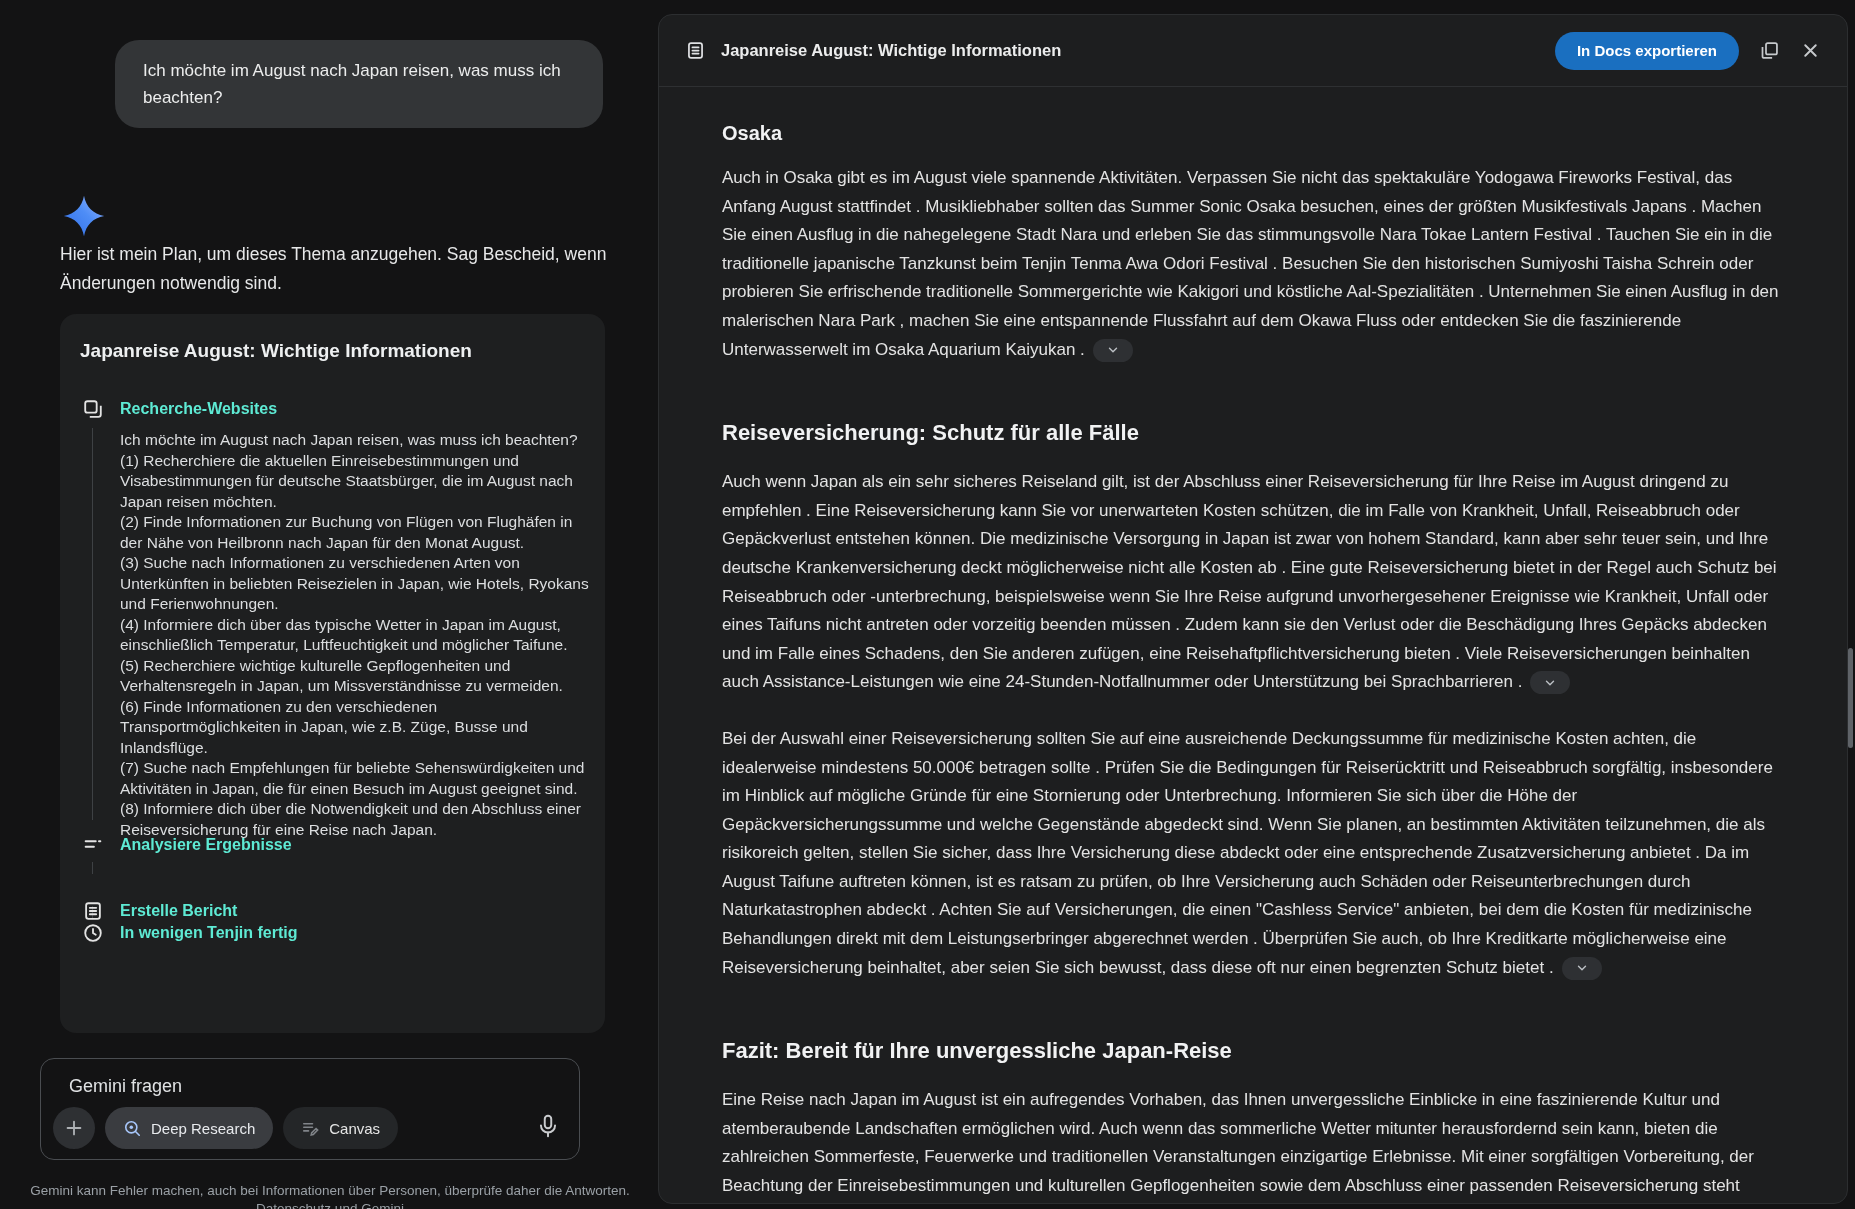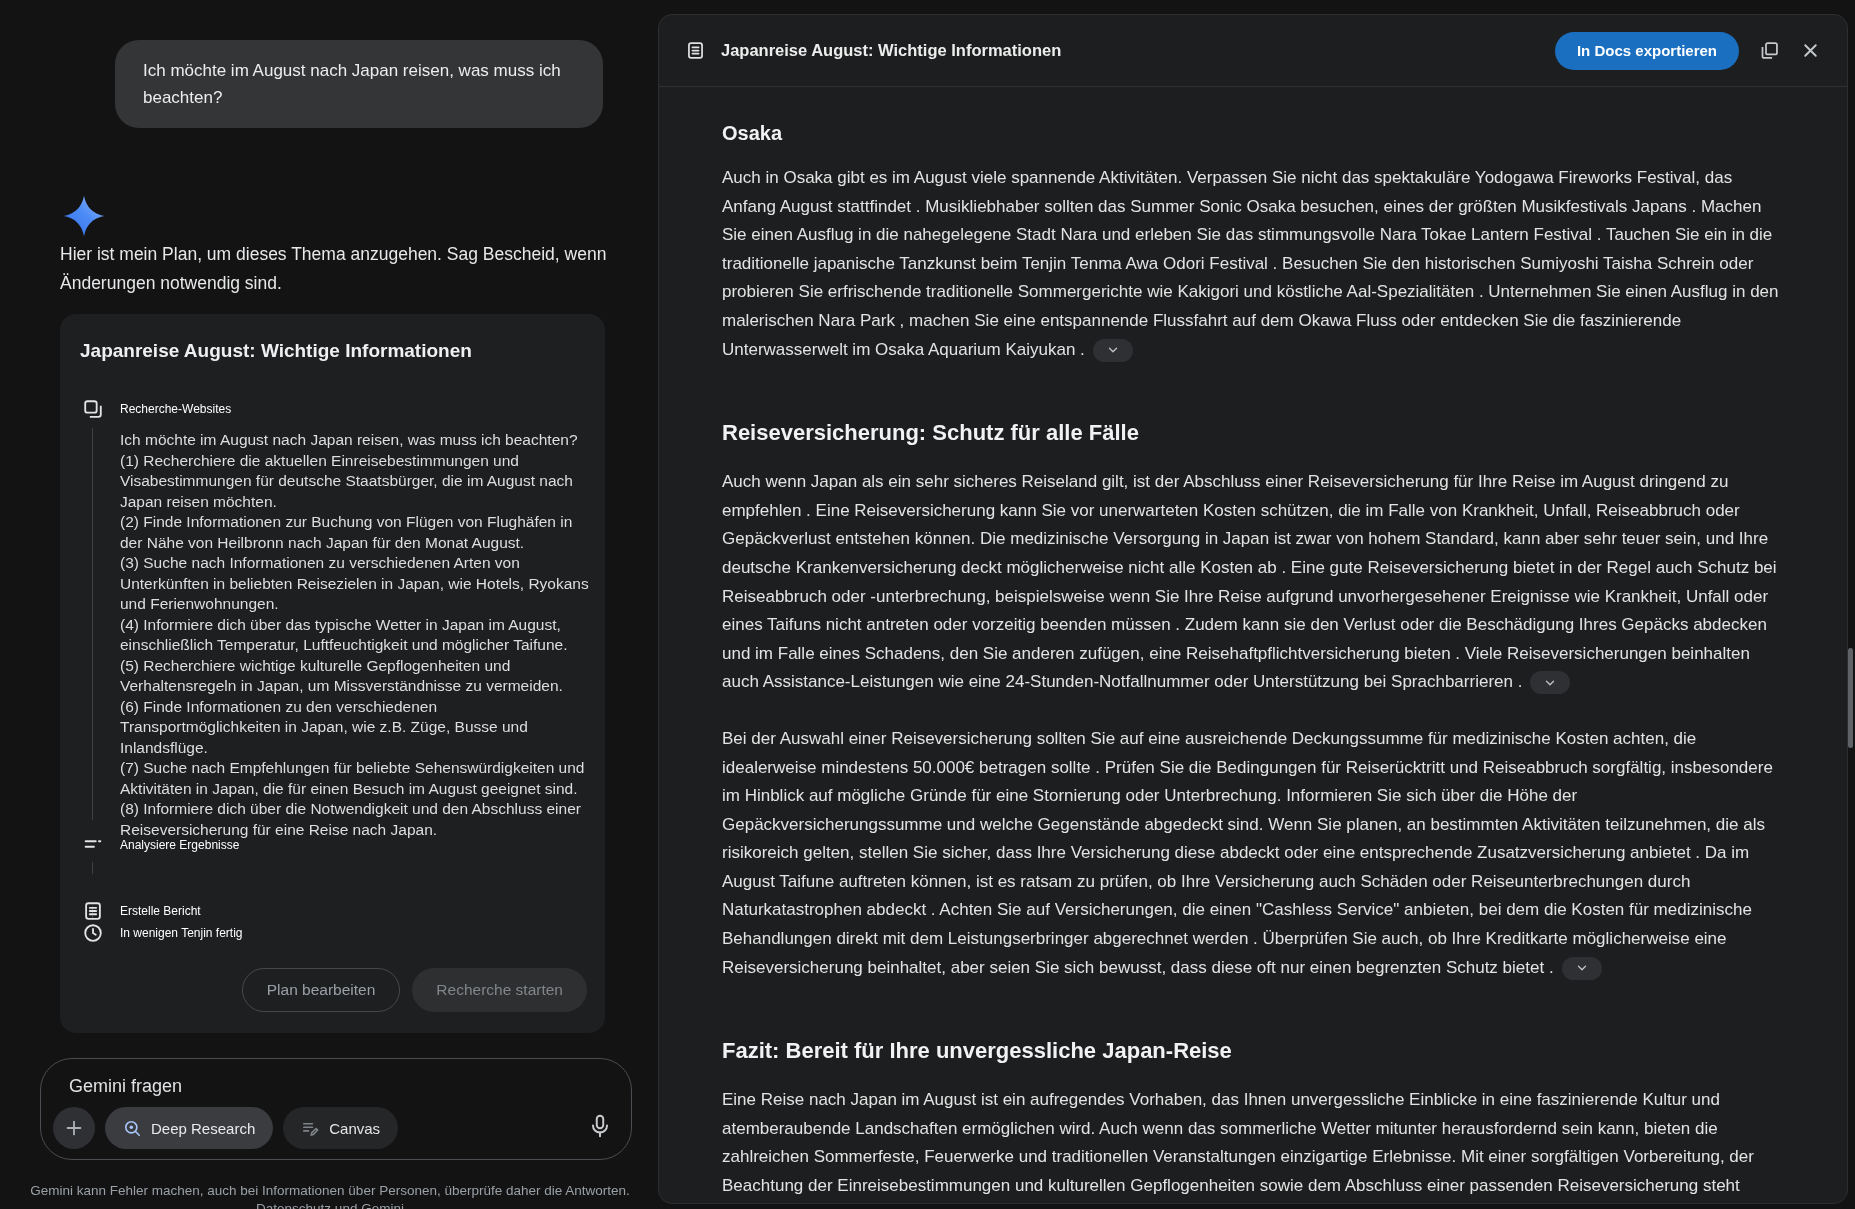--- a/index.html
+++ b/index.html
@@ -18,43 +18,43 @@
 
   .intro { position:absolute; left:60px; top:240px; width:575px;
     font-size:17.5px; line-height:29px; color:#e7e8e9; }
 
   .plan-card { position:absolute; left:60px; top:314px; width:545px; height:719px;
     background:#1e1f20; border-radius:16px; }
   .plan-title { position:absolute; left:20px; top:26px; font-size:19px; font-weight:700; color:#eef0f1; }
 
   .step-icon { width:22px; height:22px; color:#e3e3e3; flex:0 0 auto; }
   .step-row { position:absolute; left:22px; display:flex; align-items:center; gap:16px; }
-  .step-label { font-size:12px; font-weight:400; color:#ffffff; }
+  .step-label { font-size:16px; font-weight:700; color:#5eead4; }
   .row-recherche { top:84px; }
   .row-analysiere { top:520px; }
   .row-erstelle { top:586px; }
   .row-clock { top:608px; }
 
   .steps-text { position:absolute; left:60px; top:116px; width:472px;
     font-size:15.5px; line-height:20.5px; color:#dcdee0; white-space:pre-line; }
 
   .connector { position:absolute; left:32px; width:0; border-left:1.5px solid #3e4144; }
   .conn-main { top:114px; height:392px; }
   .conn-a { top:548px; height:12px; }
   .conn-b { top:592px; height:12px; }
 
   .plan-buttons { position:absolute; right:18px; top:654px; display:flex; gap:12px; }
   .btn { height:44px; border-radius:22px; padding:0 24px; font-size:15.5px;
     display:flex; align-items:center; font-family:inherit; cursor:pointer; }
   .btn-outline { background:transparent; border:1px solid #45484c; color:#9aa0a6; }
   .btn-filled-disabled { background:#2d2f31; border:none; color:#82868a; }
 
   
-  .ask-box { position:absolute; left:40px; top:1058px; width:592px; height:102px;
-    border:1px solid #4a4d51; border-radius:32px; background:transparent; }
+  .ask-box { position:absolute; left:40px; top:1058px; width:540px; height:102px;
+    border:1px solid #4a4d51; border-radius:14px; background:transparent; }
   .ask-placeholder { position:absolute; left:28px; top:17px; font-size:18px; color:#e0e2e4; }
   .ask-controls { position:absolute; left:12px; bottom:10px; display:flex; align-items:center; gap:10px; }
   .circle-btn { width:42px; height:42px; border-radius:50%; background:#2e3033;
     display:flex; align-items:center; justify-content:center; color:#aeb1b5; }
   .chip { height:42px; border-radius:21px; display:flex; align-items:center; gap:9px;
     padding:0 18px; font-size:15px; }
   .chip-active { background:#3a3c40; color:#e8eaed; }
   .chip-active .chip-ic { color:#a8c7fa; }
   .chip-muted { background:#242628; color:#e5e5e5; }
   .chip-muted .chip-ic { color:#808489; }
@@ -158,24 +158,20 @@
       </div>
 
       <div class="step-row row-clock">
         <svg class="step-icon" viewBox="0 0 24 24" fill="none" stroke="currentColor" stroke-width="2" stroke-linecap="round">
           <circle cx="12" cy="12" r="8.5"></circle>
           <path d="M12 7.5 V12 L15 14"></path>
         </svg>
         <span class="step-label">In wenigen Tenjin fertig</span>
       </div>
 
-      <div class="plan-buttons">
-        <button class="btn btn-outline">Plan bearbeiten</button>
-        <button class="btn btn-filled-disabled">Recherche starten</button>
-      </div>
     </div>
 
     <div class="ask-box">
       <div class="ask-placeholder">Gemini fragen</div>
       <div class="ask-controls">
         <div class="circle-btn">
           <svg width="22" height="22" viewBox="0 0 24 24" fill="none" stroke="currentColor" stroke-width="2" stroke-linecap="round">
             <path d="M12 5 v14 M5 12 h14"></path>
           </svg>
         </div>

